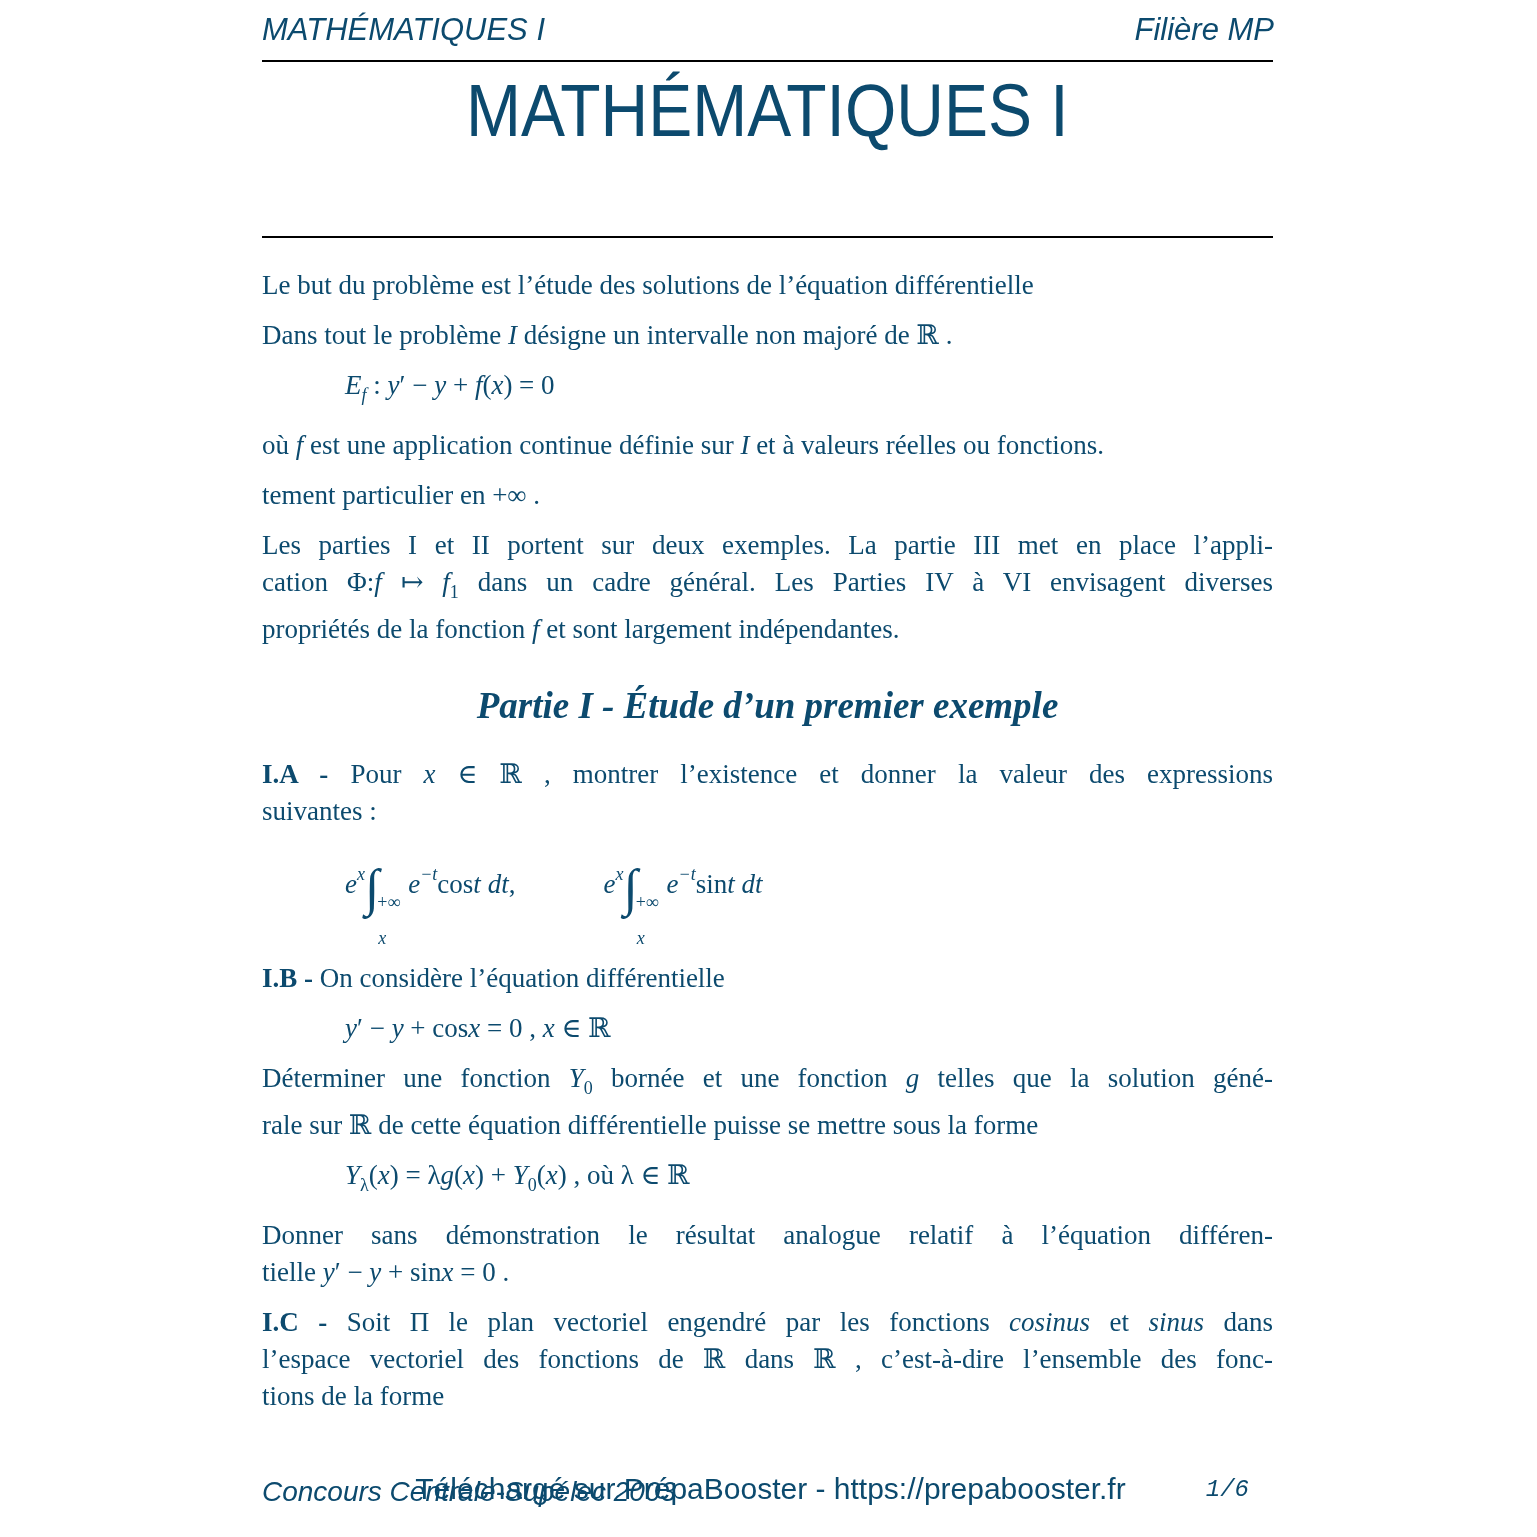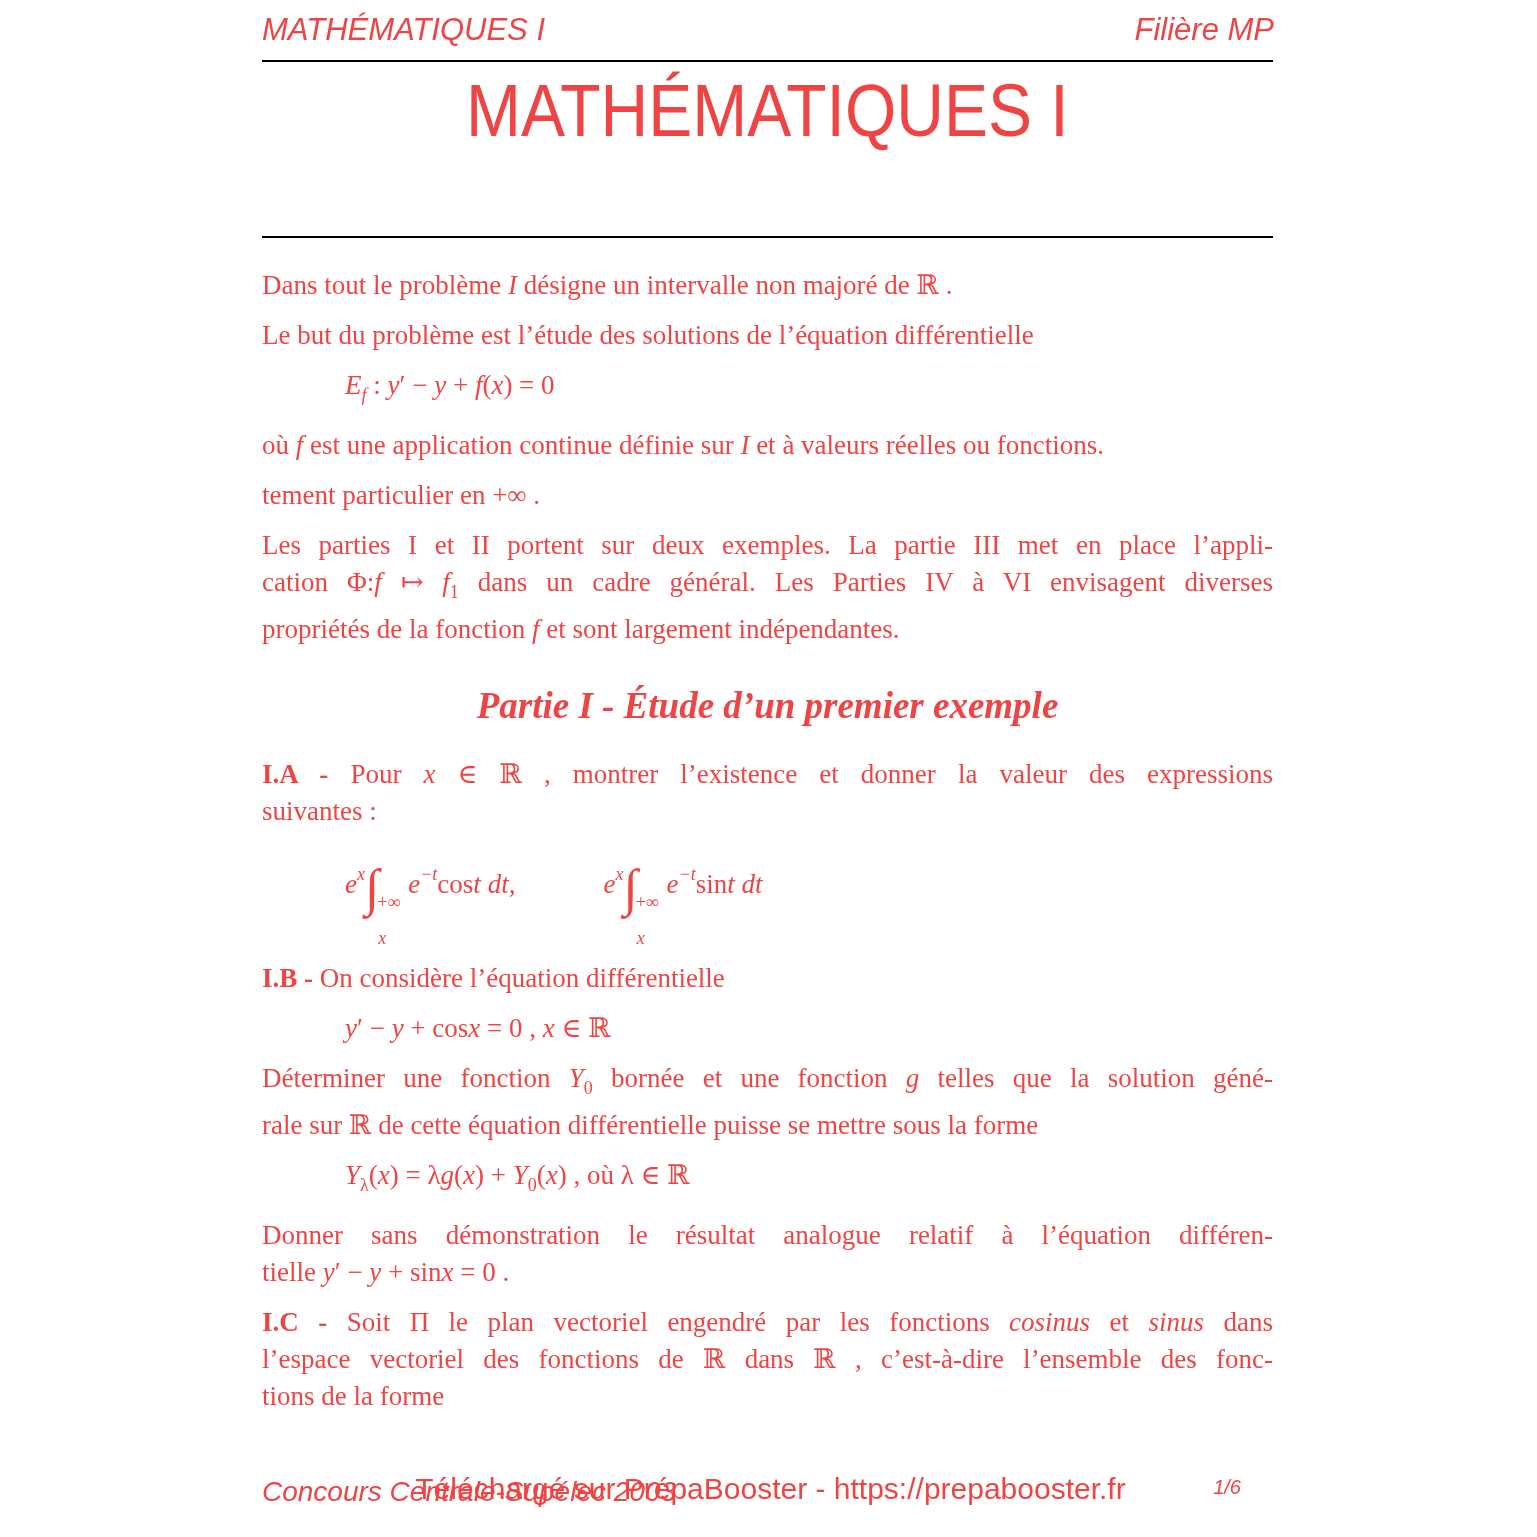--- a/index.html
+++ b/index.html
@@ -1,17 +1,17 @@
 <!DOCTYPE html>
 <html lang="fr"><head>
 <meta charset="utf-8">
 <style>
   html,body{margin:0;padding:0;background:#e8e8e8;}
   .page{
-    position:relative;width:1537px;height:1537px;background:#ffffff;color:#ef4444;
+    position:relative;width:1537px;height:1537px;background:#ffffff;color:#0c4a6e;
     font-family:"Liberation Serif","DejaVu Serif",serif;overflow:hidden;margin:0 auto;
   }
   
   .hdr{
     position:absolute;top:13px;left:262px;width:1012px;
     display:flex;justify-content:space-between;
     font-family:"Liberation Sans","DejaVu Sans",sans-serif;
     font-style:italic;font-size:31px;line-height:34px;
   }
   .rule{position:absolute;left:262px;width:1011px;border-top:2.2px solid #000;}
@@ -58,22 +58,22 @@
     position:absolute;left:0;top:6px;
     font-family:"Liberation Sans","DejaVu Sans",sans-serif;font-style:italic;font-size:28px;
     white-space:nowrap;
   }
   .ftr-center{
     position:absolute;left:16px;right:10px;top:2px;text-align:center;
     font-family:"Liberation Sans","DejaVu Sans",sans-serif;font-size:30px;
     white-space:nowrap;
   }
   .ftr-right{
-    position:absolute;right:32px;top:6px;
-    font-family:Liberation Sans, sans-serif;font-style:italic;font-size:20px;
+    position:absolute;right:24px;top:6px;
+    font-family:Liberation Mono, monospace;font-style:italic;font-size:24px;
   }
 </style>
 </head>
 <body>
 
 <div class="page">
 
   <div class="hdr">
     <span>MATHÉMATIQUES I</span>
     <span>Filière MP</span>
@@ -82,24 +82,24 @@
   <div class="rule rule-1"></div>
 
   <div class="doc-title">
     <span>MATHÉMATIQUES I</span>
   </div>
 
   <div class="rule rule-2"></div>
 
   <div class="docbody">
       <div class="para">
-        <div class="line"><span>Dans tout le problème </span><span class="s-i">I</span><span> désigne un intervalle non majoré de ℝ .</span></div>
+        <div class="line"><span>Le but du problème est l’étude des solutions de l’équation différentielle</span></div>
       </div>
       <div class="para">
-        <div class="line"><span>Le but du problème est l’étude des solutions de l’équation différentielle</span></div>
+        <div class="line"><span>Dans tout le problème </span><span class="s-i">I</span><span> désigne un intervalle non majoré de ℝ .</span></div>
       </div>
       <div class="formula"><span class="s-i">E</span><span class="s-subi">f</span><span> : </span><span class="s-i">y</span><span>′ − </span><span class="s-i">y</span><span> + </span><span class="s-i">f</span><span>(</span><span class="s-i">x</span><span>) = 0</span></div>
       <div class="para">
         <div class="line"><span>où </span><span class="s-i">f</span><span> est une application continue définie sur </span><span class="s-i">I</span><span> et à valeurs réelles ou fonctions.</span></div>
       </div>
       <div class="para">
         <div class="line"><span>tement particulier en +∞ .</span></div>
       </div>
       <div class="para">
         <div class="line j"><span>Les parties I et II portent sur deux exemples. La partie III met en place l’appli-</span></div>

